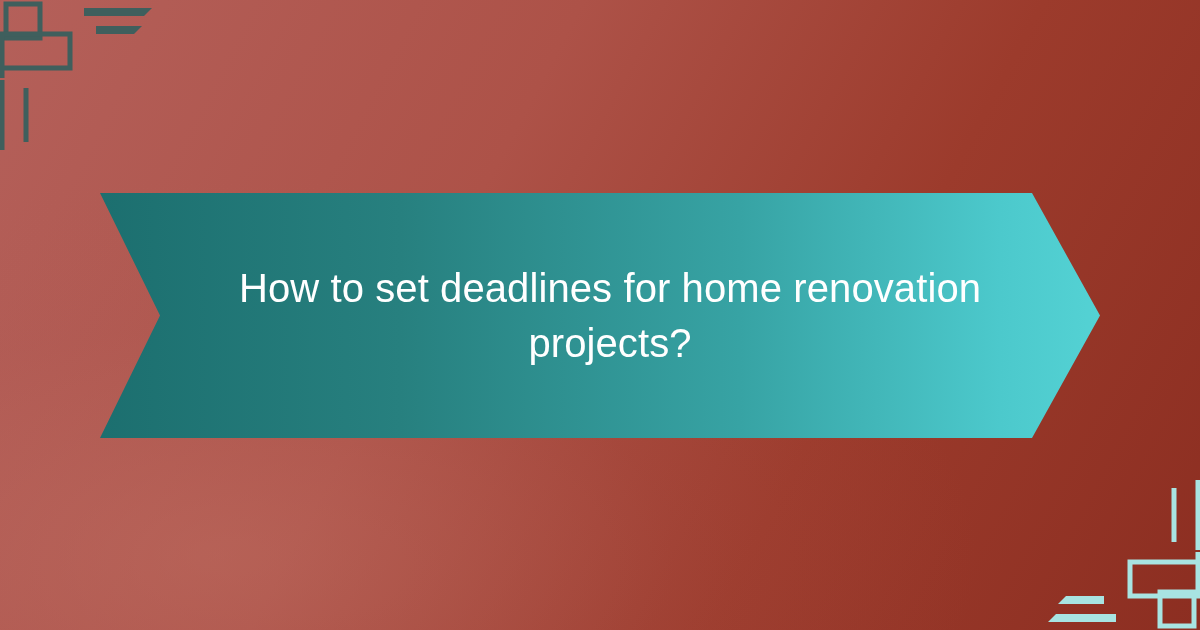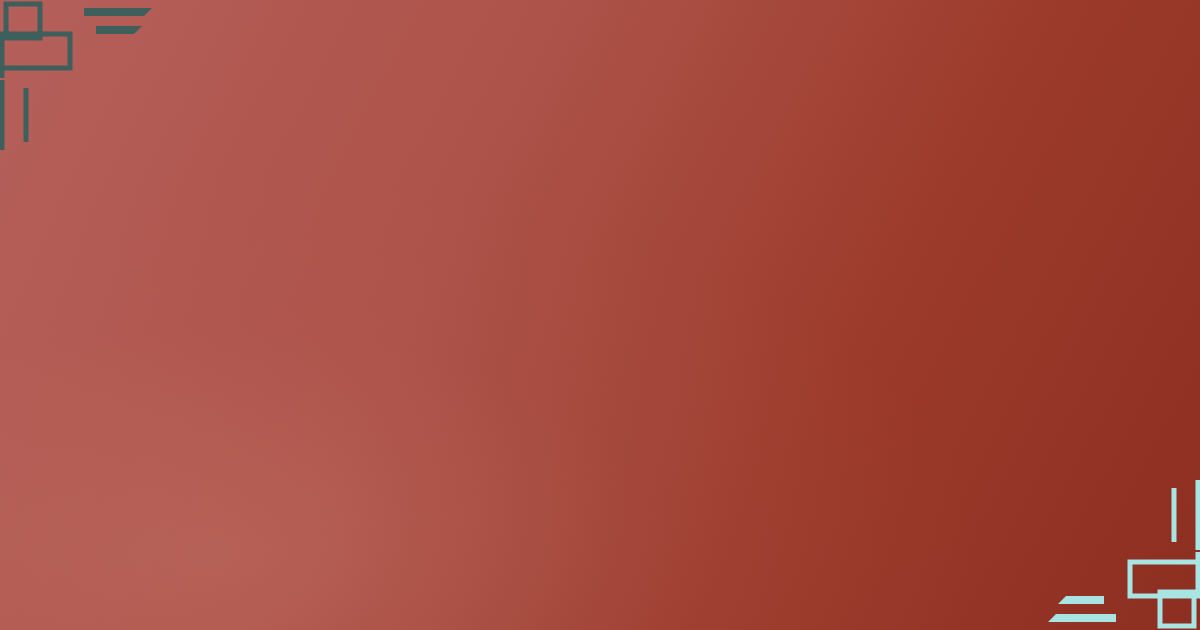--- a/index.html
+++ b/index.html
@@ -87,14 +87,18 @@
     <g transform="translate(200,180) rotate(180)">
       <rect x="6" y="4" width="34" height="34" fill="none" stroke="#a8e4e2" stroke-width="5"></rect>
       <polyline points="2,78 2,34 70,34 70,68 2,68" fill="none" stroke="#a8e4e2" stroke-width="5"></polyline>
       <line x1="2" y1="80" x2="2" y2="150" stroke="#a8e4e2" stroke-width="5"></line>
       <line x1="26" y1="88" x2="26" y2="142" stroke="#a8e4e2" stroke-width="5"></line>
       <polyline points="84,8 152,8 144,16 84,16" fill="#a8e4e2" stroke="none"></polyline>
       <polyline points="96,26 142,26 134,34 96,34" fill="#a8e4e2" stroke="none"></polyline>
     </g>
   </svg>
 
+  <div class="banner-wrap">
+    <div class="banner-shape"></div>
+    <div class="banner-text">How to set deadlines for home renovation projects?</div>
+  </div>
 
 </div>
 
 </body></html>

